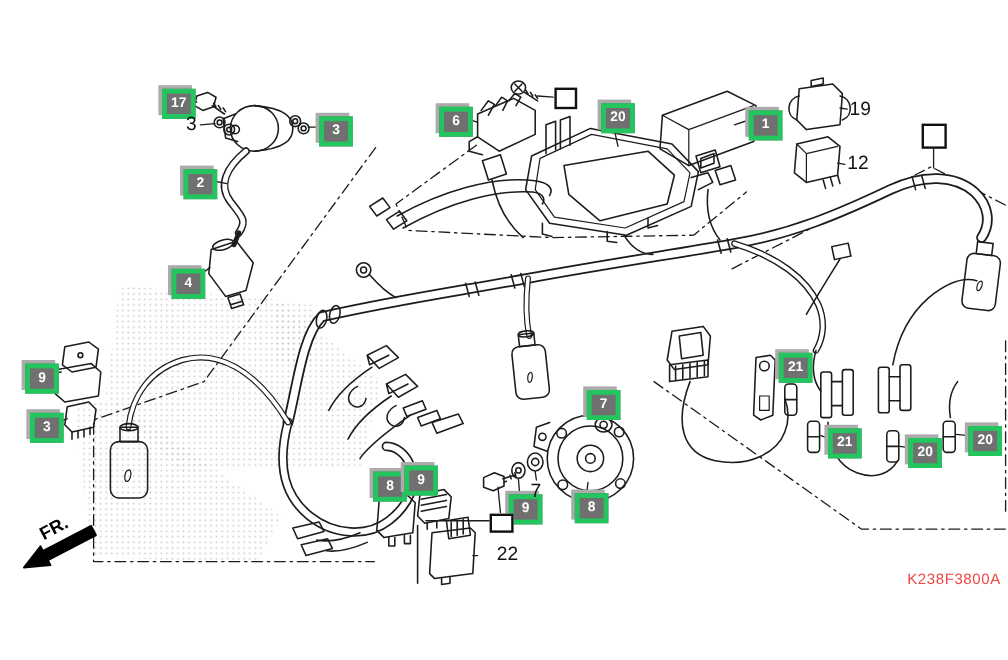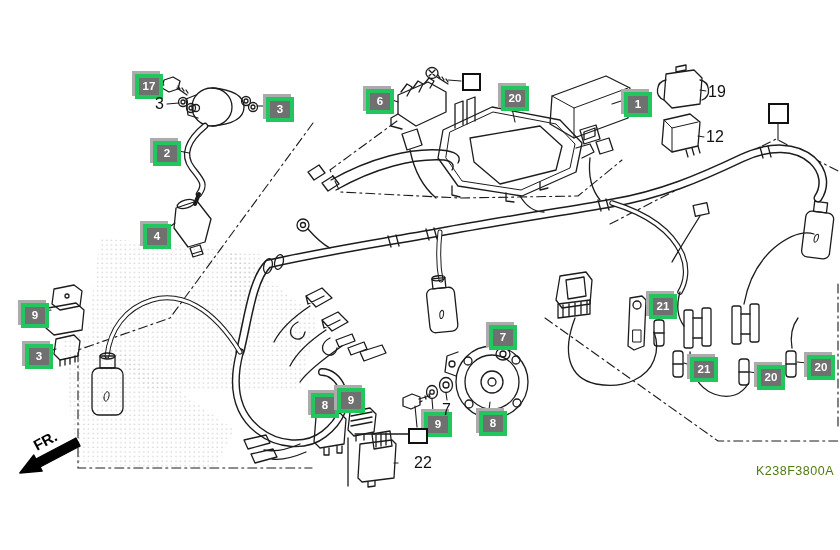--- a/index.html
+++ b/index.html
@@ -4,21 +4,21 @@
 <style>
   html,body{margin:0;padding:0;background:#fff;}
   #stage{position:relative;width:840px;height:550px;background:#fff;overflow:hidden;
          font-family:"Liberation Sans",sans-serif;}
   #art{position:absolute;left:0;top:0;z-index:1;}
   .badge{position:absolute;width:20px;height:17px;background:#707070;border:4px solid #22c55e;
          box-shadow:-3px -3px 0 #ababab;color:#fff;font:bold 11.5px/17px "Liberation Sans",sans-serif;
          text-align:center;z-index:3;}
   .wbox{position:absolute;background:#fff;border:2px solid #111;z-index:3;}
   .plabel{position:absolute;color:#111;font:16px "Liberation Sans",sans-serif;z-index:3;}
-  .code{position:absolute;left:756px;top:464px;color:#4d7c0f;font:12.5px "Liberation Sans",sans-serif;
+  .code{position:absolute;left:756px;top:476px;color:#ef4444;font:12.5px "Liberation Sans",sans-serif;
         letter-spacing:.5px;z-index:3;}
   .frlabel{position:absolute;left:33px;top:432px;color:#000;font:bold 15px "Liberation Sans",sans-serif;
         transform:rotate(-28deg);z-index:3;}
 </style>
 </head>
 <body>
 
 <div id="stage">
 
 <svg id="art" width="840" height="550" viewBox="0 0 840 550" fill="none" stroke="#1c1c1c" stroke-width="1.3" stroke-linecap="round" stroke-linejoin="round">

